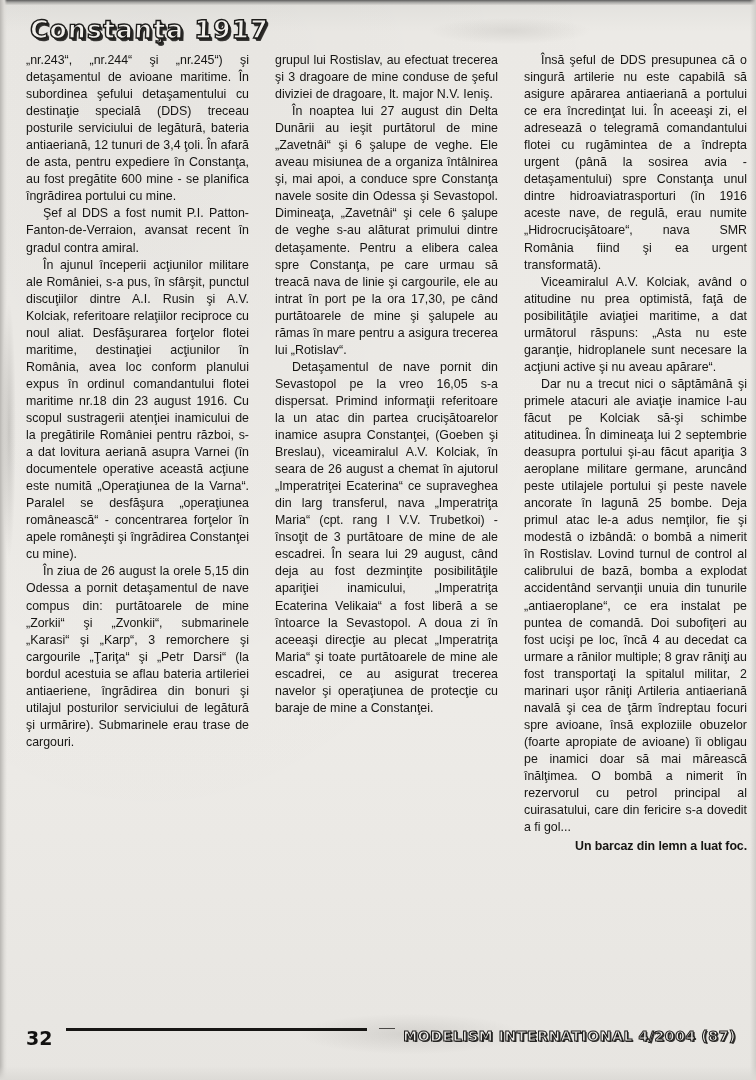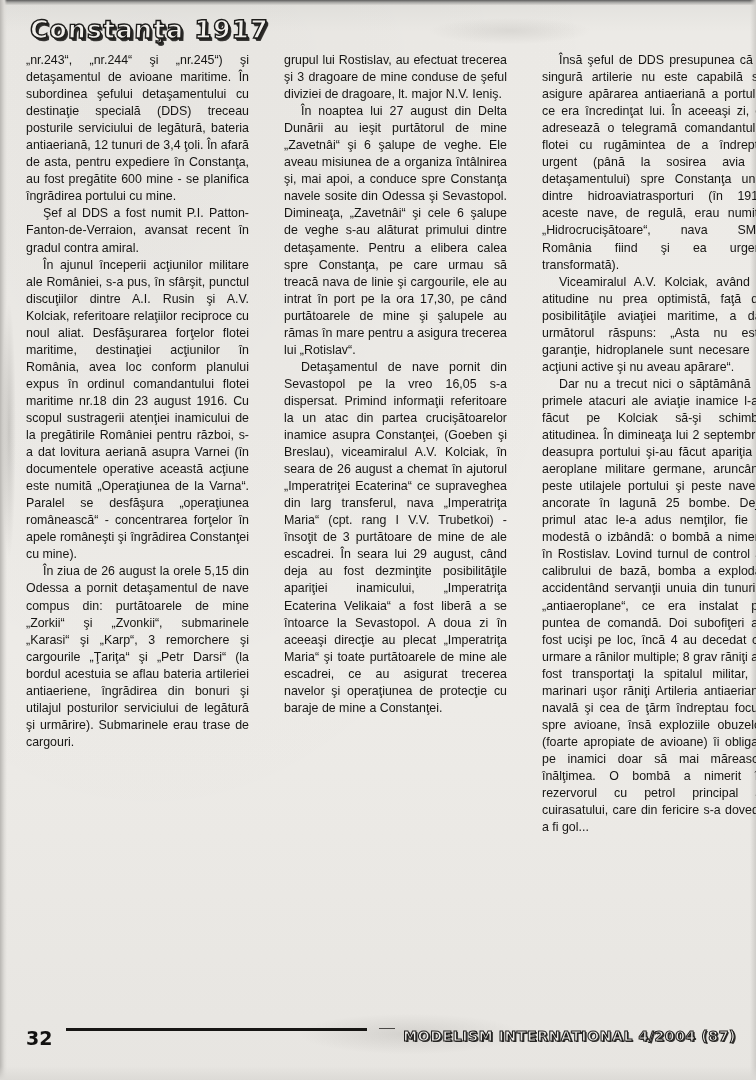--- a/index.html
+++ b/index.html
@@ -94,21 +94,21 @@
   }
 
   
   .columns {
     position: absolute;
     left: 26px;
     top: 52px;
     width: 704px;
     height: 955px;
     display: flex;
-    gap: 35px;
+    gap: 26px;
   }
   .col {
     width: 223px;
     flex: 0 0 223px;
   }
   .col p {
     margin: 0;
     font-family: "Liberation Sans", sans-serif;
     font-size: 12.4px;
     line-height: 17.05px;
@@ -201,20 +201,21 @@
     <div class="col">
       <p class="no-indent">grupul lui Rostislav, au efectuat trecerea şi 3 dragoare de mine conduse de şeful diviziei de dragoare, lt. major N.V. Ieniş.</p>
       <p>În noaptea lui 27 august din Delta Dunării au ieşit purtătorul de mine „Zavetnâi“ şi 6 şalupe de veghe. Ele aveau misiunea de a organiza întâlnirea şi, mai apoi, a conduce spre Constanţa navele sosite din Odessa şi Sevastopol. Dimineaţa, „Zavetnâi“ şi cele 6 şalupe de veghe s-au alăturat primului dintre detaşamente. Pentru a elibera calea spre Constanţa, pe care urmau să treacă nava de linie şi cargourile, ele au intrat în port pe la ora 17,30, pe când purtătoarele de mine şi şalupele au rămas în mare pentru a asigura trecerea lui „Rotislav“.</p>
       <p>Detaşamentul de nave pornit din Sevastopol pe la vreo 16,05 s-a dispersat. Primind informaţii referitoare la un atac din partea crucişătoarelor inamice asupra Constanţei, (Goeben şi Breslau), viceamiralul A.V. Kolciak, în seara de 26 august a chemat în ajutorul „Imperatriţei Ecaterina“ ce supraveghea din larg transferul, nava „Imperatriţa Maria“ (cpt. rang I V.V. Trubetkoi) - însoţit de 3 purtătoare de mine de ale escadrei. În seara lui 29 august, când deja au fost dezminţite posibilităţile apariţiei inamicului, „Imperatriţa Ecaterina Velikaia“ a fost liberă a se întoarce la Sevastopol. A doua zi în aceeaşi direcţie au plecat „Imperatriţa Maria“ şi toate purtătoarele de mine ale escadrei, ce au asigurat trecerea navelor şi operaţiunea de protecţie cu baraje de mine a Constanţei.</p>
     </div>
 
     <div class="col">
       <p>Însă şeful de DDS presupunea că o singură artilerie nu este capabilă să asigure apărarea antiaeriană a portului ce era încredinţat lui. În aceeaşi zi, el adresează o telegramă comandantului flotei cu rugămintea de a îndrepta urgent (până la sosirea avia - detaşamentului) spre Constanţa unul dintre hidroaviatrasporturi (în 1916 aceste nave, de regulă, erau numite „Hidrocrucişătoare“, nava SMR România fiind şi ea urgent transformată).</p>
       <p>Viceamiralul A.V. Kolciak, având o atitudine nu prea optimistă, faţă de posibilităţile aviaţiei maritime, a dat următorul răspuns: „Asta nu este garanţie, hidroplanele sunt necesare la acţiuni active şi nu aveau apărare“.</p>
       <p>Dar nu a trecut nici o săptămână şi primele atacuri ale aviaţie inamice l-au făcut pe Kolciak să-şi schimbe atitudinea. În dimineaţa lui 2 septembrie deasupra portului şi-au făcut apariţia 3 aeroplane militare germane, aruncând peste utilajele portului şi peste navele ancorate în lagună 25 bombe. Deja primul atac le-a adus nemţilor, fie şi modestă o izbândă: o bombă a nimerit în Rostislav. Lovind turnul de control al calibrului de bază, bomba a explodat accidentând servanţii unuia din tunurile „antiaeroplane“, ce era instalat pe puntea de comandă. Doi subofiţeri au fost ucişi pe loc, încă 4 au decedat ca urmare a rănilor multiple; 8 grav răniţi au fost transportaţi la spitalul militar, 2 marinari uşor răniţi Artileria antiaeriană navală şi cea de ţărm îndreptau focuri spre avioane, însă exploziile obuzelor (foarte apropiate de avioane) îi obligau pe inamici doar să mai mărească înălţimea. O bombă a nimerit în rezervorul cu petrol principal al cuirasatului, care din fericire s-a dovedit a fi gol...</p>
+      <p class="closing">Un barcaz din lemn a luat foc.</p>
     </div>
 
   </div>
 
   <div class="footer">
     <div class="folio">32</div>
     <div class="footer-rule"></div>
     <div class="footer-rule-thin"></div>
     <div class="imprint">MODELISM INTERNATIONAL 4/2004 (87)</div>
   </div>

